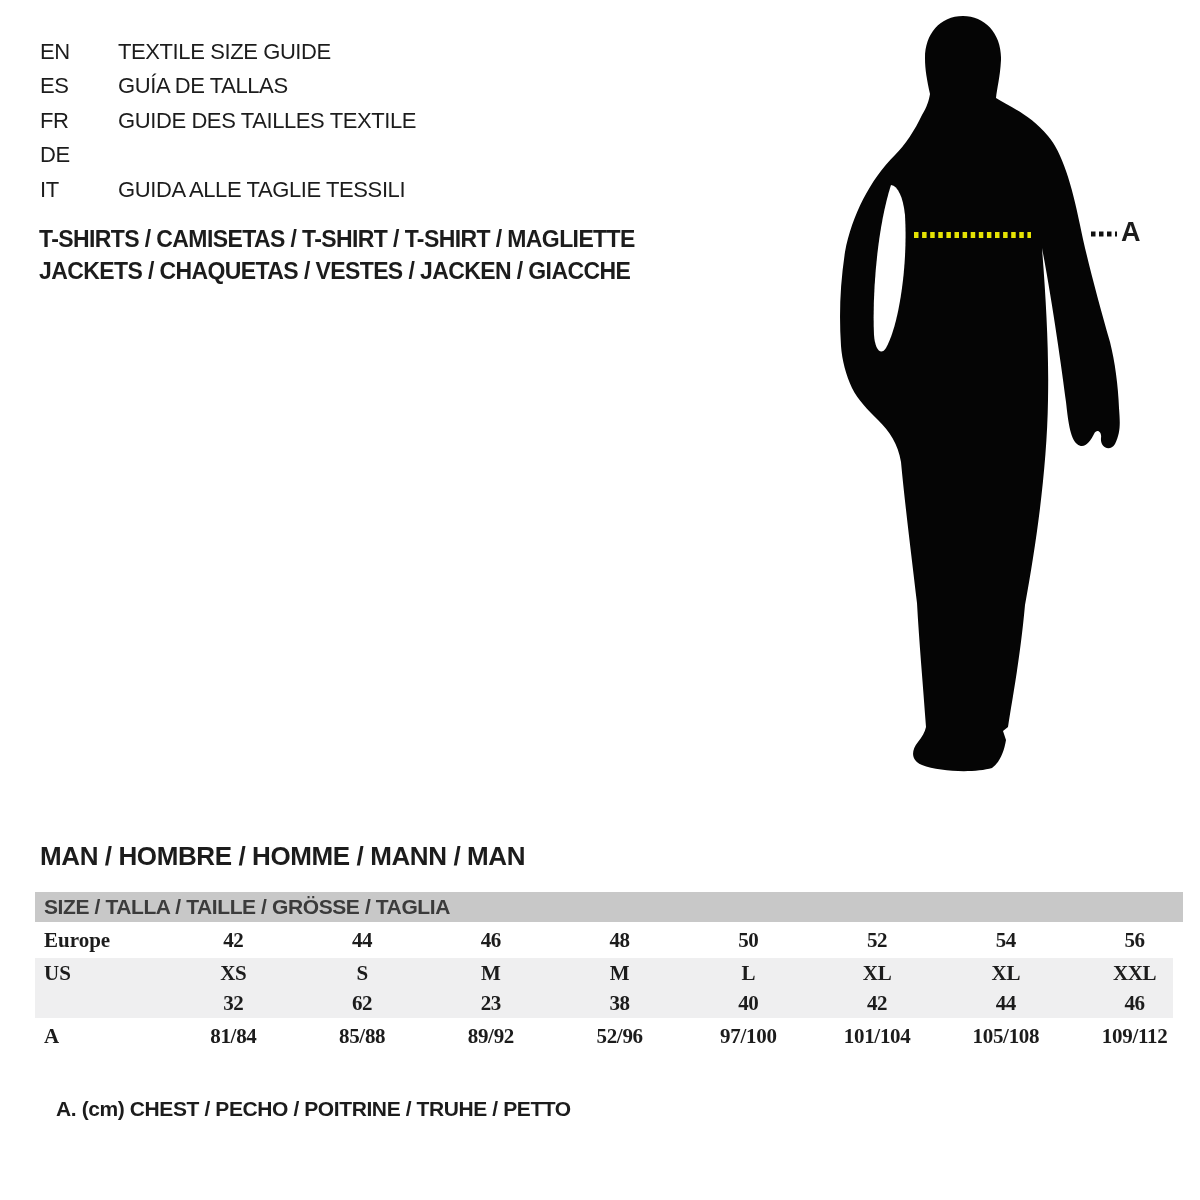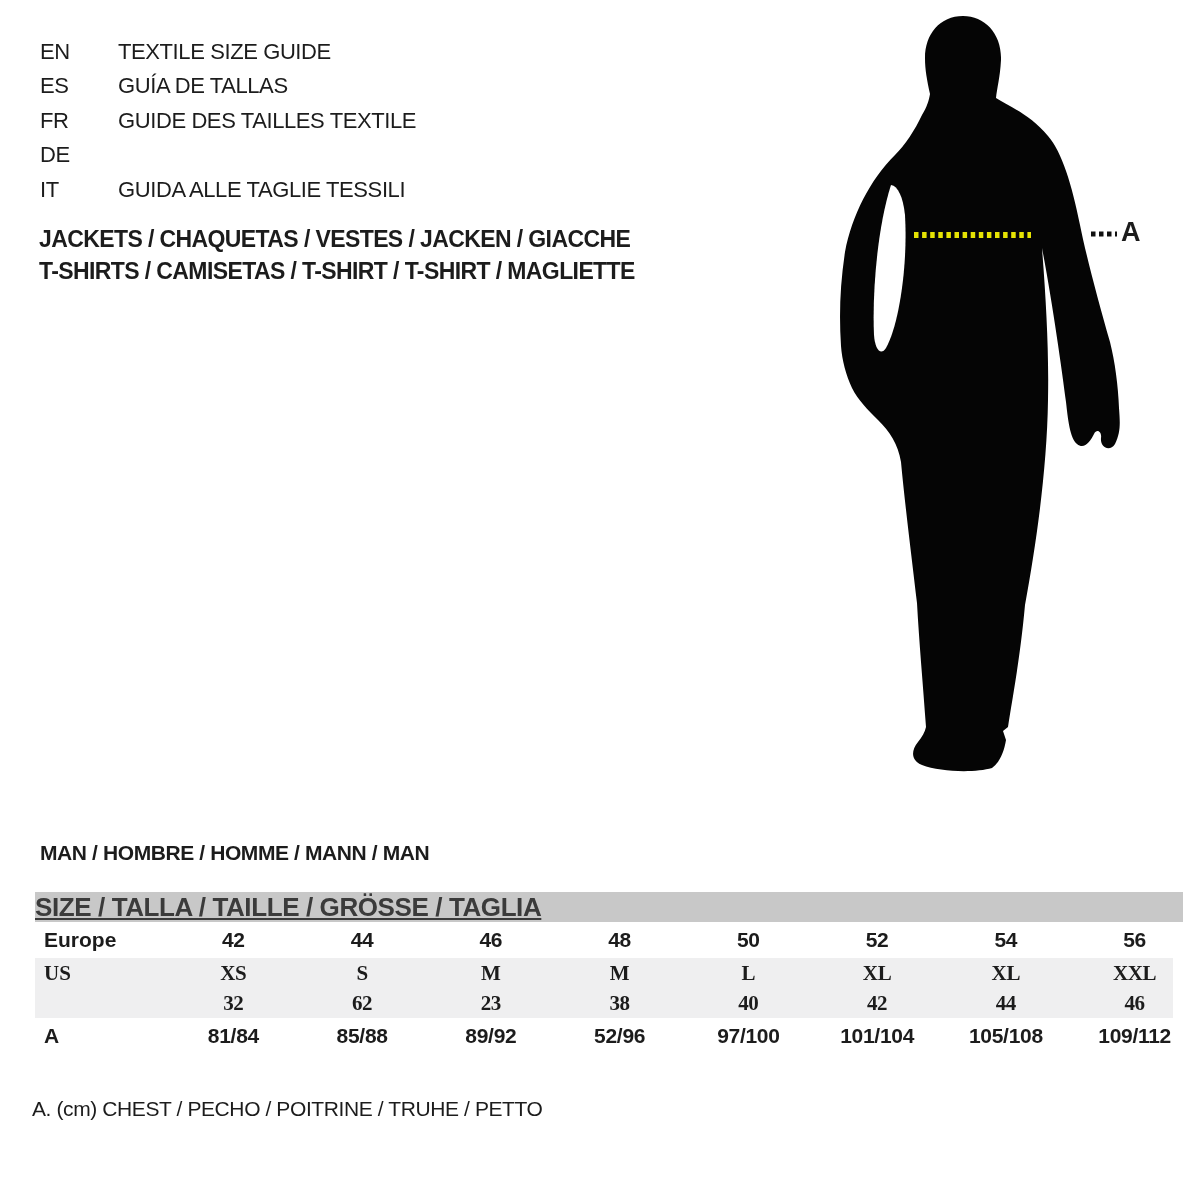--- a/index.html
+++ b/index.html
@@ -15,42 +15,42 @@
   .lang-list { position:absolute; left:40px; top:35px; }
   .lang-row { display:flex; line-height:34.4px; font-size:22px; font-weight:400; letter-spacing:-0.4px; }
   .lang-code { width:78px; flex:0 0 78px; }
   
   .categories { position:absolute; left:39px; top:224px; }
   .category-line { font-size:23px; font-weight:700; line-height:31.5px; letter-spacing:-0.6px; white-space:nowrap; }
   
   .figure-svg { position:absolute; left:0; top:0; }
   .measure-label { position:absolute; left:1121px; top:217px; font-size:27px; font-weight:700; }
   
-  .section-title { position:absolute; left:40px; top:841px; font-size:21px; font-weight:700; letter-spacing:-0.4px; }
+  .section-title { position:absolute; left:40px; top:841px; font-size:26px; font-weight:700; letter-spacing:-0.4px; }
   
   .table-wrap { position:absolute; left:35px; top:892px; width:1164px; }
   .size-header {
     width:1148px; height:30px; background:#c8c8c8;
-    font-size:26px; font-weight:700; color:#3b3b3b; letter-spacing:-0.4px;
-    line-height:30px; white-space:nowrap;text-decoration:underline;
+    font-size:21px; font-weight:700; color:#3b3b3b; letter-spacing:-0.4px;
+    line-height:30px; padding-left:9px; white-space:nowrap;
   }
   .rows { position:relative; }
   .band-bg { position:absolute; left:0; top:36px; width:1138px; height:60px; background:#efeff0; }
   .trow {
     position:relative;
     display:grid;
     grid-template-columns:134px repeat(8, 128.75px);
     align-items:center;
   }
-  .trow.tall { height:36px; }
+  .trow.tall { height:36px;font-family:Liberation Serif, serif; }
   .trow.short { height:30px;font-family:Liberation Serif, serif; }
   .trow .rlabel { font-size:21px; font-weight:700; padding-left:9px; text-align:left; }
   .trow .cell { font-size:21px; font-weight:700; text-align:center; letter-spacing:-0.3px; }
   
-  .footnote { position:absolute; left:32px; top:1097px; font-size:21px; font-weight:400; letter-spacing:-0.4px; }
+  .footnote { position:absolute; left:56px; top:1097px; font-size:21px; font-weight:700; letter-spacing:-0.4px; }
 </style>
 </head>
 <body>
 
 <div class="lang-list">
   <div class="lang-row">
     <span class="lang-code">EN</span>
     <span class="lang-label">TEXTILE SIZE GUIDE</span>
   </div>
   <div class="lang-row">
@@ -64,22 +64,22 @@
   <div class="lang-row">
     <span class="lang-code">DE</span>
   </div>
   <div class="lang-row">
     <span class="lang-code">IT</span>
     <span class="lang-label">GUIDA ALLE TAGLIE TESSILI</span>
   </div>
 </div>
 
 <div class="categories">
+  <div class="category-line">T-SHIRTS / CAMISETAS / T-SHIRT / T-SHIRT / MAGLIETTE</div>
   <div class="category-line">JACKETS / CHAQUETAS / VESTES / JACKEN / GIACCHE</div>
-  <div class="category-line">T-SHIRTS / CAMISETAS / T-SHIRT / T-SHIRT / MAGLIETTE</div>
 </div>
 
 <svg class="figure-svg" width="1200" height="1200" viewBox="0 0 1200 1200" aria-hidden="true">
   <path fill="#050505" d="
     M 963 16
     C 985 16 1002 34 1001 60
     C 1000 78 997 88 996 98
     C 1008 106 1030 114 1048 136
     C 1062 152 1072 185 1080 225
     C 1086 255 1098 300 1110 342

